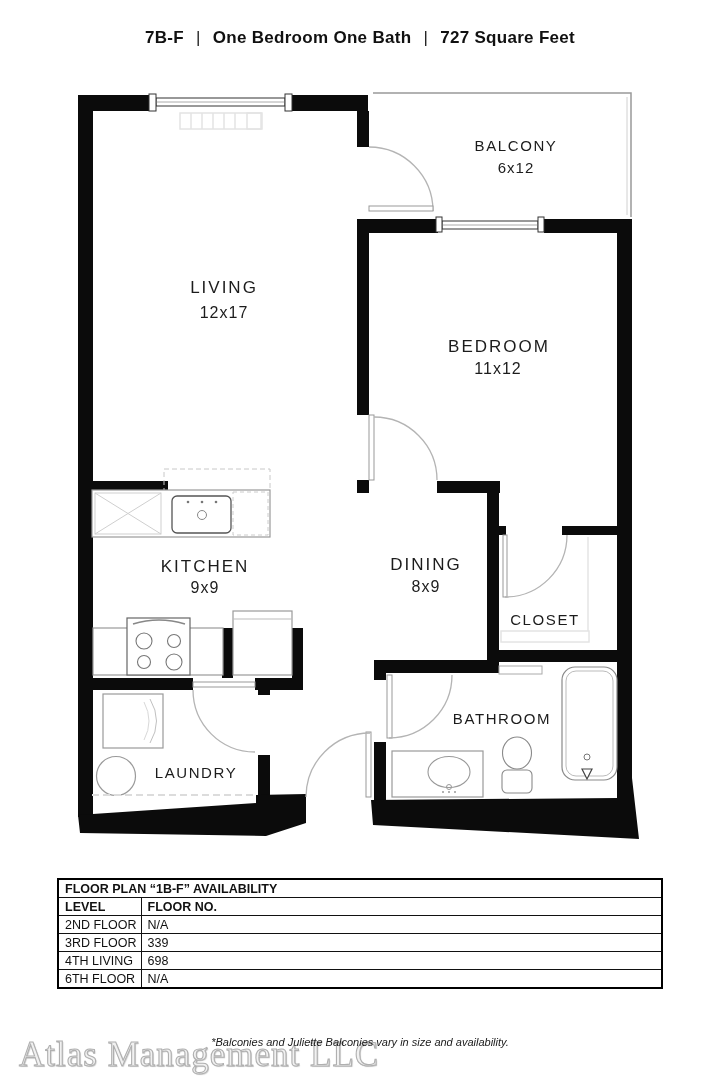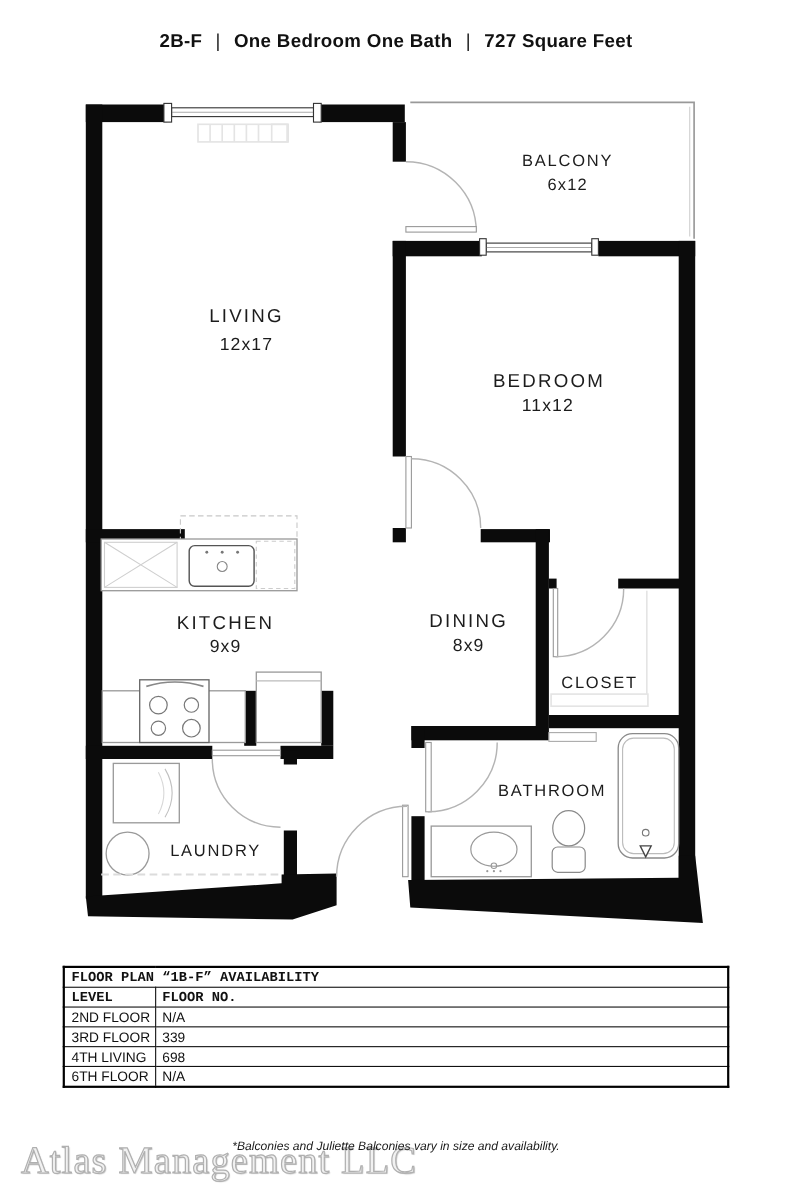--- a/index.html
+++ b/index.html
@@ -19,35 +19,35 @@
   .faint{fill:none;stroke:#e4e4e4;stroke-width:1.5;}
   .roomlabel{font-family:"Liberation Sans",sans-serif;fill:#1c1c1c;font-size:16px;
         letter-spacing:2px;text-anchor:middle;font-weight:500;}
   .roomdims{font-family:"Liberation Sans",sans-serif;fill:#1c1c1c;font-size:15px;
         letter-spacing:1px;text-anchor:middle;font-weight:500;}
   .small-room{font-size:15px;letter-spacing:1.6px;}
   #availability{position:absolute;left:57px;top:878px;width:606px;border-collapse:collapse;
         border:2px solid #000;table-layout:fixed;}
   #availability td{border:1px solid #111;height:15px;padding:1px 0 1px 6px;
         font-size:12.5px;color:#111;vertical-align:middle;white-space:nowrap;}
-  #availability .b{font-weight:700;font-family:Liberation Mono, monospace;}
+  #availability .b{font-weight:700;}
   #availability col.c1{width:83px;}
   #watermark{position:absolute;left:6px;top:1035px;font-family:"Liberation Serif",serif;
         font-size:35px;letter-spacing:1px;color:#f1f1f1;-webkit-text-stroke:1.1px #b0b0b0;
         text-shadow:1px 1px 1px #c9c9c9;margin-left:13px;}
   #disclaimer{position:absolute;left:0;top:1036px;width:720px;text-align:center;
         font-size:11px;font-style:italic;color:#1a1a1a;}
 </style>
 </head>
 <body>
 
 <div id="page">
 
   <div id="plan-title">
-    <span>2B-F</span>
+    <span>7B-F</span>
     <span class="sep">|</span>
     <span>One Bedroom One Bath</span>
     <span class="sep">|</span>
     <span>727 Square Feet</span>
   </div>
 
   <svg width="720" height="1080" viewBox="0 0 720 1080">
 
     <g>
       <path d="M 373 93 H 631 V 217" fill="none" stroke="#999" stroke-width="1.5"></path>

